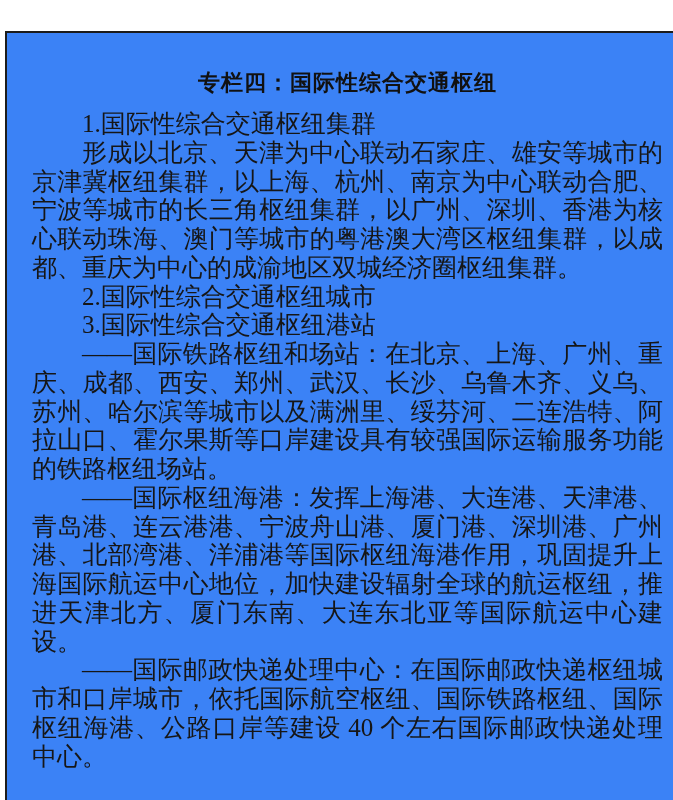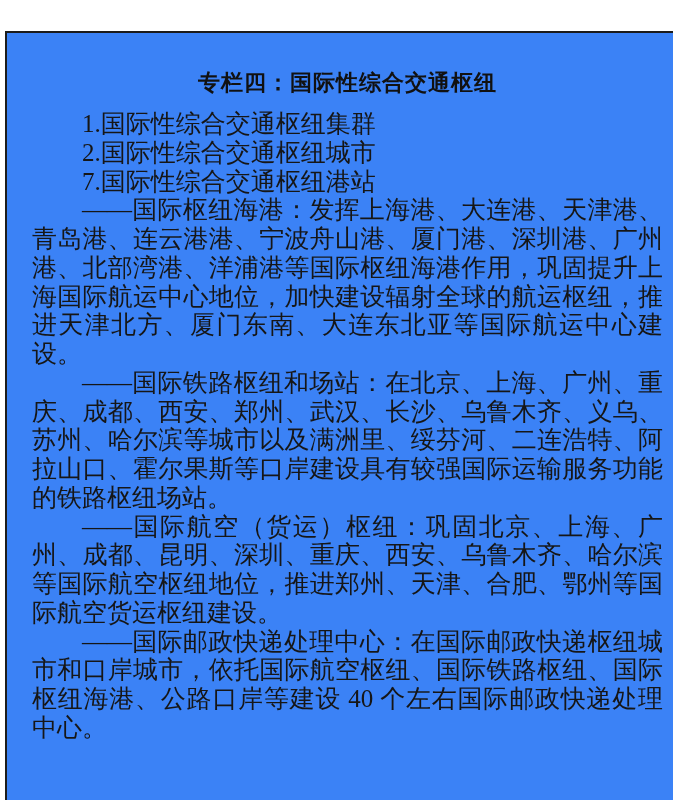--- a/index.html
+++ b/index.html
@@ -52,21 +52,21 @@
   }
 </style>
 </head>
 <body>
 
 <div class="doc-box">
   <div class="doc-inner">
     <div class="box-title">专栏四：国际性综合交通枢纽</div>
     <div id="paragraphs">
         <p class="para heading">1.国际性综合交通枢纽集群</p>
+        <p class="para body">形成以北京、天津为中心联动石家庄、雄安等城市的京津冀枢纽集群，以上海、杭州、南京为中心联动合肥、宁波等城市的长三角枢纽集群，以广州、深圳、香港为核心联动珠海、澳门等城市的粤港澳大湾区枢纽集群，以成都、重庆为中心的成渝地区双城经济圈枢纽集群。</p>
         <p class="para heading">2.国际性综合交通枢纽城市</p>
-        <p class="para heading">7.国际性综合交通枢纽港站</p>
+        <p class="para heading">3.国际性综合交通枢纽港站</p>
+        <p class="para body">——国际铁路枢纽和场站：在北京、上海、广州、重庆、成都、西安、郑州、武汉、长沙、乌鲁木齐、义乌、苏州、哈尔滨等城市以及满洲里、绥芬河、二连浩特、阿拉山口、霍尔果斯等口岸建设具有较强国际运输服务功能的铁路枢纽场站。</p>
         <p class="para body">——国际枢纽海港：发挥上海港、大连港、天津港、青岛港、连云港港、宁波舟山港、厦门港、深圳港、广州港、北部湾港、洋浦港等国际枢纽海港作用，巩固提升上海国际航运中心地位，加快建设辐射全球的航运枢纽，推进天津北方、厦门东南、大连东北亚等国际航运中心建设。</p>
-        <p class="para body">——国际铁路枢纽和场站：在北京、上海、广州、重庆、成都、西安、郑州、武汉、长沙、乌鲁木齐、义乌、苏州、哈尔滨等城市以及满洲里、绥芬河、二连浩特、阿拉山口、霍尔果斯等口岸建设具有较强国际运输服务功能的铁路枢纽场站。</p>
-        <p class="para body">——国际航空（货运）枢纽：巩固北京、上海、广州、成都、昆明、深圳、重庆、西安、乌鲁木齐、哈尔滨等国际航空枢纽地位，推进郑州、天津、合肥、鄂州等国际航空货运枢纽建设。</p>
         <p class="para body">——国际邮政快递处理中心：在国际邮政快递枢纽城市和口岸城市，依托国际航空枢纽、国际铁路枢纽、国际枢纽海港、公路口岸等建设 40 个左右国际邮政快递处理中心。</p>
       </div>
   </div>
 </div>
 
 </body></html>

